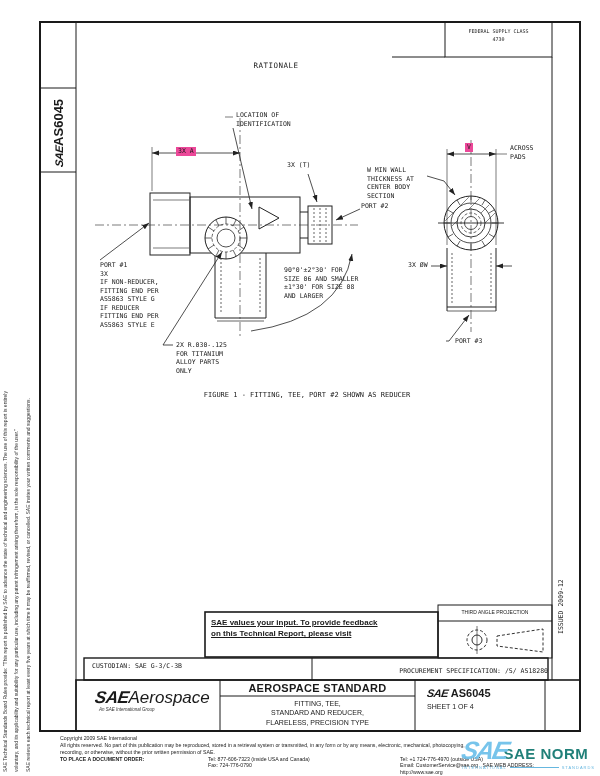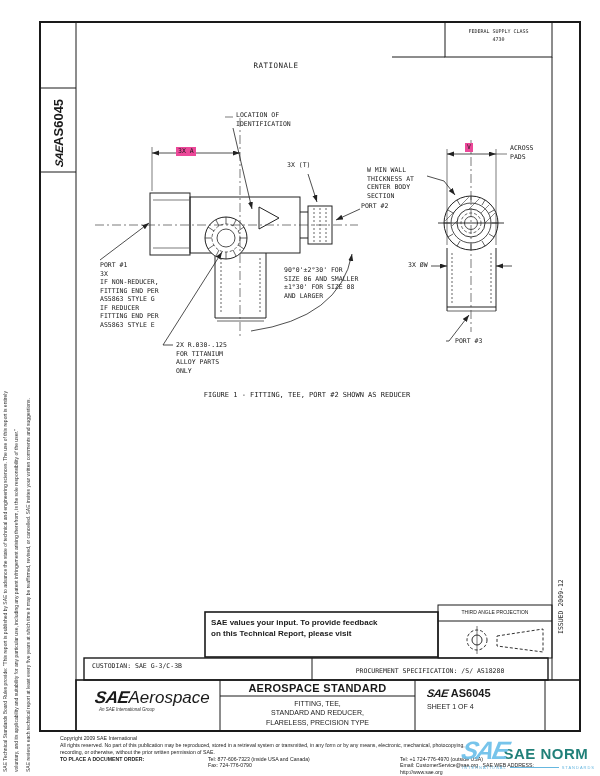--- a/index.html
+++ b/index.html
@@ -13,25 +13,25 @@
   .docnum-vert{position:absolute;font-weight:bold;white-space:nowrap;}
   .sae-logo{font-style:italic;font-weight:900;letter-spacing:-0.5px;display:inline-block;transform:skewX(-8deg);}
   .fsc{position:absolute;left:445px;top:28px;width:107px;text-align:center;
        font:5px/1.5 "DejaVu Sans Mono",monospace;}
   .rationale-h{position:absolute;left:76px;top:61px;width:400px;text-align:center;
        font:7.5px "DejaVu Sans Mono",monospace;letter-spacing:.5px;}
   .rationale-b{position:absolute;left:86px;top:79px;font:6.4px/1.5 "DejaVu Sans Mono",monospace;white-space:pre;}
   .caption{position:absolute;left:157px;top:391px;width:300px;text-align:center;
        font:7px "DejaVu Sans Mono",monospace;}
   .issued{position:absolute;left:557px;top:634px;font:6.5px "DejaVu Sans Mono",monospace;white-space:nowrap;}
-  .fb{position:absolute;left:211px;top:617px;font:8px/1.4 "Liberation Sans",sans-serif;font-weight:bold;}
+  .fb{position:absolute;left:211px;top:617px;font:8px/1.4 "Liberation Sans",sans-serif;font-weight:bold;text-decoration:underline;}
   .fb-url{color:#0033cc;}
   .proj-h{position:absolute;left:438px;top:609px;width:114px;text-align:center;font:5px "Liberation Sans",sans-serif;}
   .cust{position:absolute;left:92px;top:662px;font:6.5px "DejaVu Sans Mono",monospace;}
-  .proc{position:absolute;left:312px;top:667px;width:236px;text-align:center;font:6.5px "DejaVu Sans Mono",monospace;}
+  .proc{position:absolute;left:312px;top:667px;width:236px;text-align:right;font:6.5px "DejaVu Sans Mono",monospace;}
   .tb-logo{position:absolute;left:95px;top:688px;font:italic 17px "Liberation Sans",sans-serif;}
   .tb-logo .rest{font-weight:300;}
   .tb-sub{position:absolute;left:99px;top:707px;font:italic 4.5px "Liberation Sans",sans-serif;color:#333;}
   .tb-doctype{position:absolute;left:220px;top:682px;width:195px;text-align:center;
        font:bold 11px "Liberation Sans",sans-serif;letter-spacing:.3px;}
   .tb-title{position:absolute;left:220px;top:699px;width:195px;text-align:center;
        font:7px/1.35 "Liberation Sans",sans-serif;white-space:pre;}
   .tb-num{position:absolute;left:427px;top:687px;font:bold 11px "Liberation Sans",sans-serif;}
   .tb-sheet{position:absolute;left:427px;top:703px;font:7px "Liberation Sans",sans-serif;}
   .footer{position:absolute;left:60px;top:735px;width:512px;font:5.2px/1.32 "Liberation Sans",sans-serif;color:#222;}

